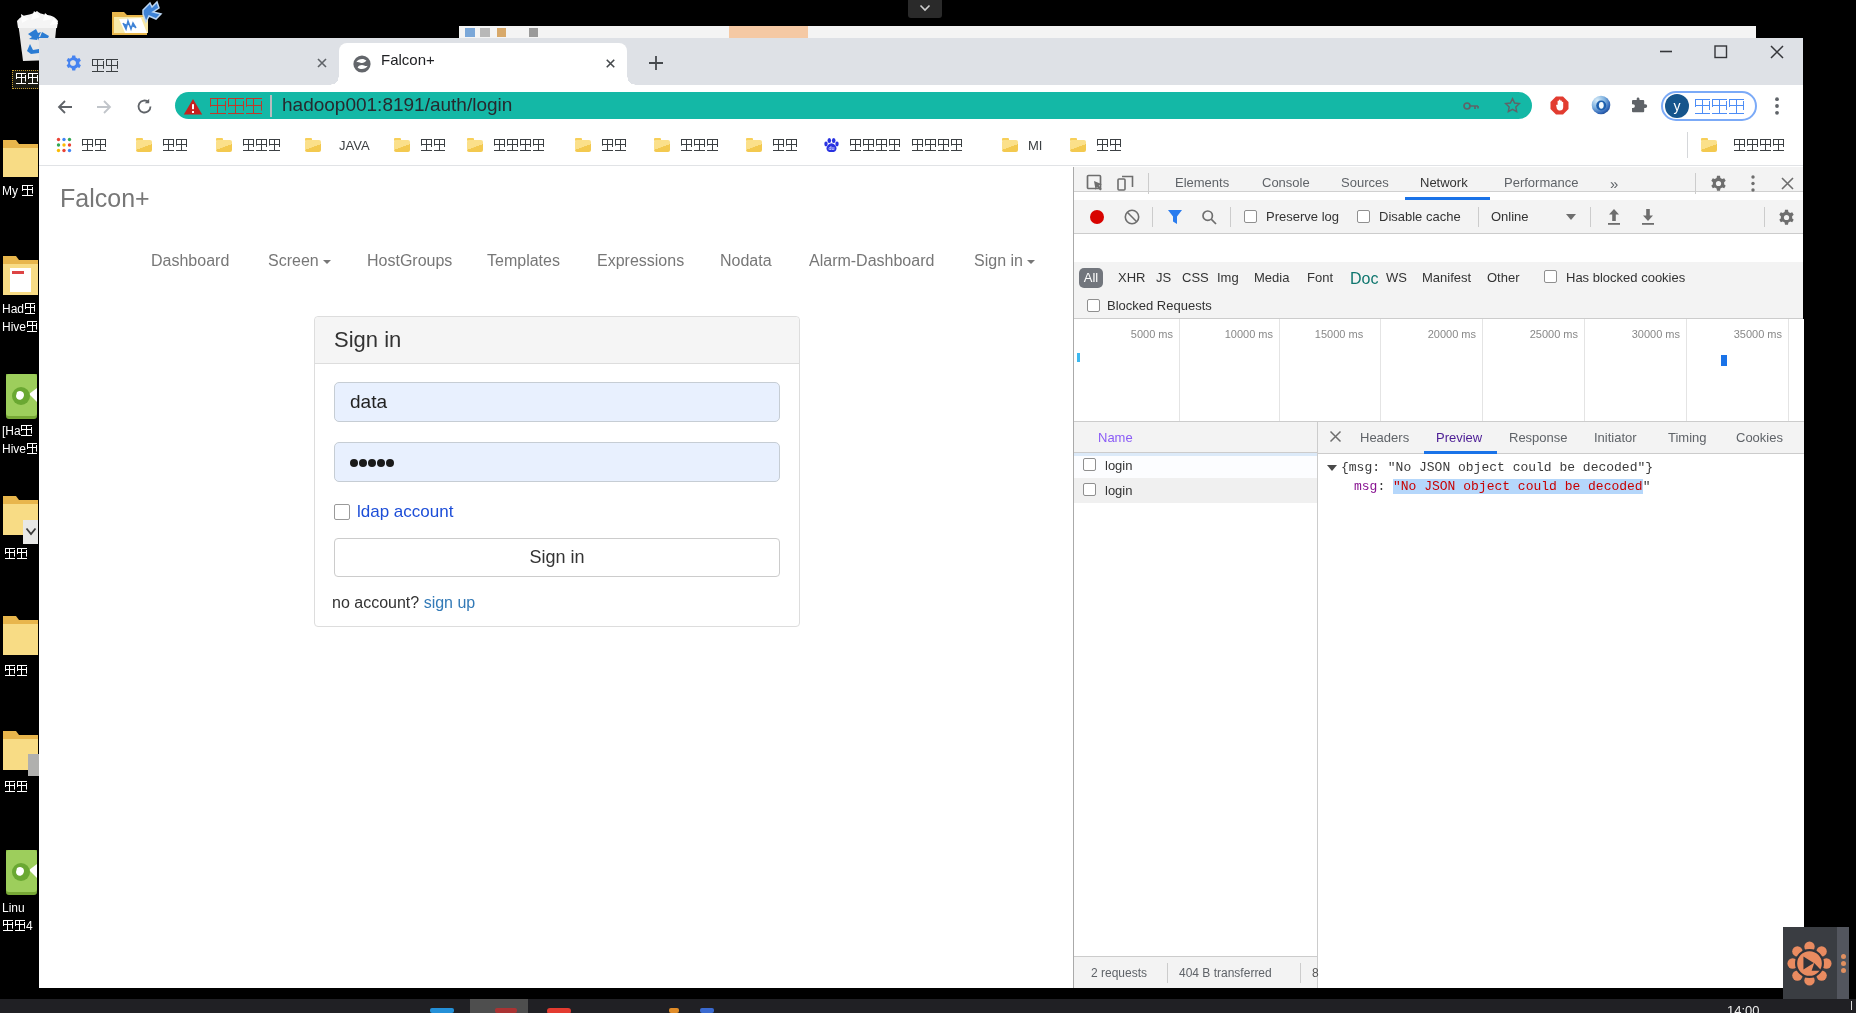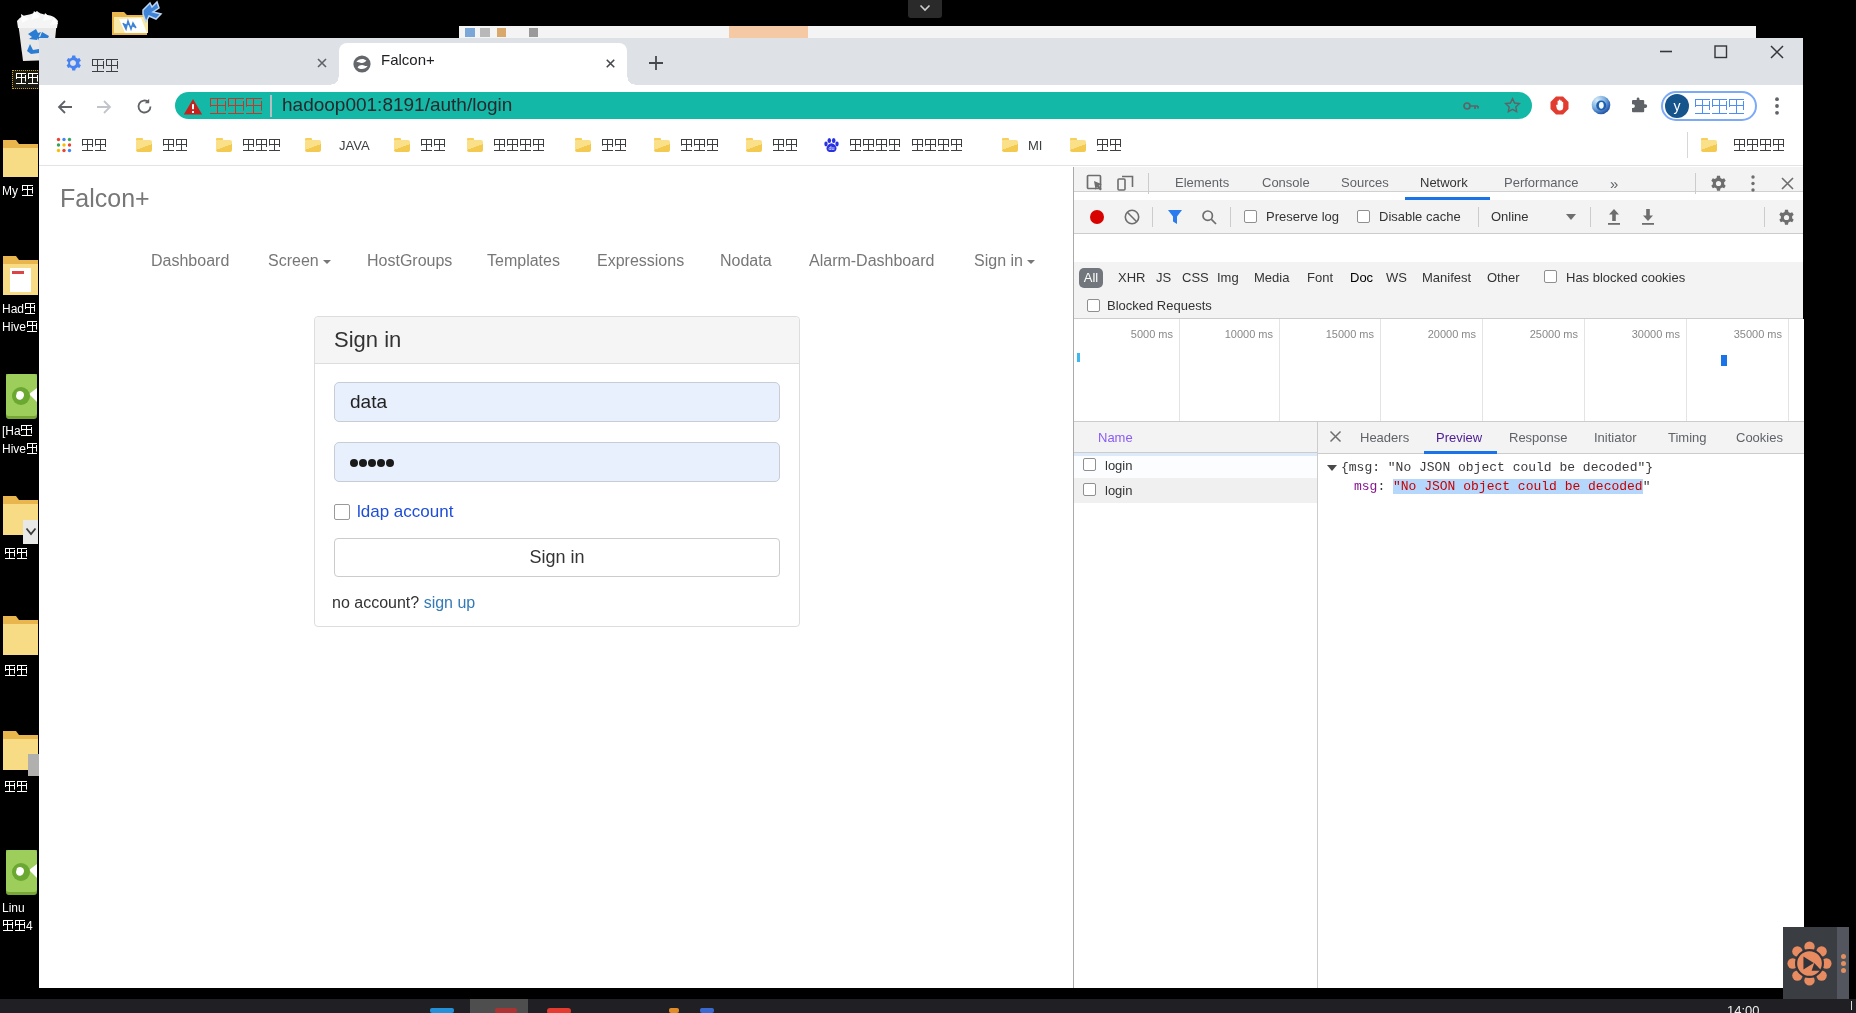--- a/index.html
+++ b/index.html
@@ -479,21 +479,21 @@
 
 
       <div class="dtbar" style="top:95px;height:32px">
         <span class="abs" style="left:5px;top:6px;width:24px;height:20px;background:#72767d;border-radius:5px;color:#fff;font-size:13px;text-align:center;line-height:20px">All</span>
         <span class="abs" style="left:44px;top:8px;font-size:13px;color:#333">XHR</span>
         <span class="abs" style="left:82px;top:8px;font-size:13px;color:#333">JS</span>
         <span class="abs" style="left:108px;top:8px;font-size:13px;color:#333">CSS</span>
         <span class="abs" style="left:143px;top:8px;font-size:13px;color:#333">Img</span>
         <span class="abs" style="left:180px;top:8px;font-size:13px;color:#333">Media</span>
         <span class="abs" style="left:233px;top:8px;font-size:13px;color:#333">Font</span>
-        <span class="abs" style="left:276px;top:8px;font-size:13px;color:#000000">Doc</span>
+        <span class="abs" style="left:276px;top:8px;font-size:16px;color:#0f766e">Doc</span>
         <span class="abs" style="left:312px;top:8px;font-size:13px;color:#333">WS</span>
         <span class="abs" style="left:348px;top:8px;font-size:13px;color:#333">Manifest</span>
         <span class="abs" style="left:413px;top:8px;font-size:13px;color:#333">Other</span>
         <span class="chk abs" style="left:470px;top:8px"></span>
         <span class="abs" style="left:492px;top:8px;font-size:13px;color:#333">Has blocked cookies</span>
       </div>
 
       <div class="dtbar" style="top:127px;height:25px;border-bottom:1px solid #ccc">
         <span class="chk abs" style="left:13px;top:5px"></span>
         <span class="abs" style="left:33px;top:4px;font-size:13px;color:#333">Blocked Requests</span>
@@ -502,21 +502,21 @@
       <div class="abs" style="left:0;top:152px;width:730px;height:103px;background:#fff;border-bottom:1px solid #ccc;overflow:hidden">
         <span class="abs" style="left:105px;top:0;width:1px;height:103px;background:#e4e4e4"></span>
         <span class="abs" style="left:205px;top:0;width:1px;height:103px;background:#e4e4e4"></span>
         <span class="abs" style="left:306px;top:0;width:1px;height:103px;background:#e4e4e4"></span>
         <span class="abs" style="left:408px;top:0;width:1px;height:103px;background:#e4e4e4"></span>
         <span class="abs" style="left:510px;top:0;width:1px;height:103px;background:#e4e4e4"></span>
         <span class="abs" style="left:612px;top:0;width:1px;height:103px;background:#e4e4e4"></span>
         <span class="abs" style="left:714px;top:0;width:1px;height:103px;background:#e4e4e4"></span>
         <span class="abs" style="left:29px;top:9px;width:70px;text-align:right;font-size:11px;color:#888">5000 ms</span>
         <span class="abs" style="left:129px;top:9px;width:70px;text-align:right;font-size:11px;color:#888">10000 ms</span>
-        <span class="abs" style="left:230px;top:9px;width:70px;text-align:right;font-size:11px;color:#888">15000 ms</span>
+        <span class="abs" style="left:230px;top:9px;width:70px;text-align:center;font-size:11px;color:#888">15000 ms</span>
         <span class="abs" style="left:332px;top:9px;width:70px;text-align:right;font-size:11px;color:#888">20000 ms</span>
         <span class="abs" style="left:434px;top:9px;width:70px;text-align:right;font-size:11px;color:#888">25000 ms</span>
         <span class="abs" style="left:536px;top:9px;width:70px;text-align:right;font-size:11px;color:#888">30000 ms</span>
         <span class="abs" style="left:638px;top:9px;width:70px;text-align:right;font-size:11px;color:#888">35000 ms</span>
         <span class="abs" style="left:3px;top:34px;width:3px;height:9px;background:#3db9f0"></span>
         <span class="abs" style="left:647px;top:36px;width:6px;height:11px;background:#1a73e8"></span>
       </div>
 
       <div class="dtbar" style="top:255px;height:31px;border-bottom:1px solid #ccc">
         <span class="abs" style="left:24px;top:8px;font-size:13px;color:#8b5cf6">Name</span>
@@ -548,20 +548,27 @@
         <span class="dt-tab" style="left:350px">Timing</span>
         <span class="dt-tab" style="left:418px">Cookies</span>
       </div>
 
       <div class="abs mono" style="left:244px;top:287px;width:486px;height:534px;background:#fff;font-size:13px;color:#3a3a3a">
         <span class="abs" style="left:9px;top:11px;width:0;height:0;border-left:5px solid transparent;border-right:5px solid transparent;border-top:6px solid #494949"></span>
         <span class="abs" style="left:23px;top:6px">{msg: "No JSON object could be decoded"}</span>
         <span class="abs" style="left:36px;top:25px"><span style="color:#881391">msg</span>: <span style="background:#b5d7fb;color:#c80000">"No JSON object could be decoded</span>"</span>
       </div>
 
+      <div class="abs" style="left:0;top:789px;width:243px;height:32px;background:#f3f3f3;border-top:1px solid #ccc;font-size:12px;color:#5f6368">
+        <span class="abs" style="left:17px;top:9px">2 requests</span>
+        <span class="vsep" style="left:93px;top:6px;height:20px"></span>
+        <span class="abs" style="left:105px;top:9px">404 B transferred</span>
+        <span class="vsep" style="left:226px;top:6px;height:20px"></span>
+        <span class="abs" style="left:238px;top:9px;color:#555">8</span>
+      </div>
     </div>
   </div>
 </div>
 
 <div class="abs" style="left:0;top:999px;width:1856px;height:14px;background:#202024">
   <div class="abs" style="left:470px;top:0;width:58px;height:14px;background:#4e4e4e"></div>
   <div class="abs" style="left:430px;top:9px;width:24px;height:5px;border-radius:2px;background:#2490d8"></div>
   <div class="abs" style="left:495px;top:9px;width:22px;height:5px;border-radius:2px;background:#a33"></div>
   <div class="abs" style="left:547px;top:9px;width:24px;height:6px;border-radius:3px;background:#e33b30"></div>
   <div class="abs" style="left:669px;top:9px;width:10px;height:5px;border-radius:2px;background:#e08c28"></div>

